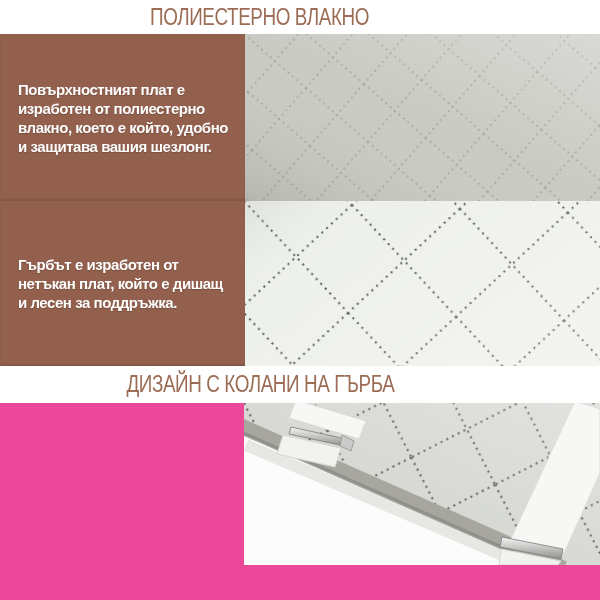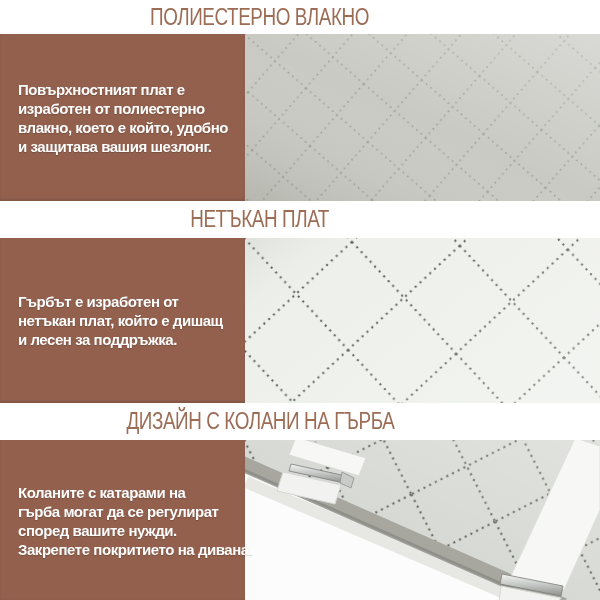--- a/index.html
+++ b/index.html
@@ -84,23 +84,20 @@
       </svg>
     </div>
     <div class="brown-box">
       <div class="box-text">Повърхностният плат е
 изработен от полиестерно
 влакно, което е който, удобно
 и защитава вашия шезлонг.</div>
     </div>
   </div>
 
-  <div class="title-band t2">
-    <span class="title-text">НЕТЪКАН ПЛАТ</span>
-  </div>
   <div class="section s2">
     <div class="photo">
       <svg width="356" height="165" viewBox="0 0 356 165">
         <defs>
           <pattern id="q2" width="108" height="108" patternUnits="userSpaceOnUse" patternTransform="rotate(2)">
             <rect width="108" height="108" fill="#eef0eb"></rect>
             <path d="M0,0 L108,108 M108,0 L0,108" stroke="#4f534d" stroke-width="2" stroke-dasharray="2 4.6" fill="none"></path>
           </pattern>
           <linearGradient id="light2" x1="0" y1="0" x2="1" y2="0.6">
             <stop offset="0" stop-color="#9aa096" stop-opacity="0.18"></stop>
@@ -155,21 +152,15 @@
         <polygon points="52,-3 122,18 115,36 45,15" fill="#f7f8f6" stroke="#dadbd7" stroke-width="1"></polygon>
         <polygon points="47,24 102,36 100,43 45,31" fill="url(#metal)" stroke="#7c7c78" stroke-width="0.8"></polygon>
         <polygon points="98,32 110,38 107,48 96,43" fill="#c9cbc9" stroke="#8f918f" stroke-width="0.8"></polygon>
         <polygon points="39,32 97,45 91,64 33,51" fill="#f2f3f1" stroke="#d6d7d3" stroke-width="1"></polygon>
 
         <polygon points="331,-2 356,6 356,70 320,150 266,138" fill="#f7f8f6" stroke="#dedfdb" stroke-width="1"></polygon>
         <polygon points="258,134 319,146 317,156 256,144" fill="url(#metal)" stroke="#7c7c78" stroke-width="0.8"></polygon>
         <polygon points="257,146 317,158 314,162 255,162" fill="#f2f3f1" stroke="#d6d7d3" stroke-width="1"></polygon>
       </svg>
     </div>
-    <div class="brown-box">
-      <div class="box-text">Коланите с катарами на
-гърба могат да се регулират
-според вашите нужди.
-Закрепете покритието на дивана.</div>
-    </div>
   </div>
 
 </div>
 
 </body></html>

